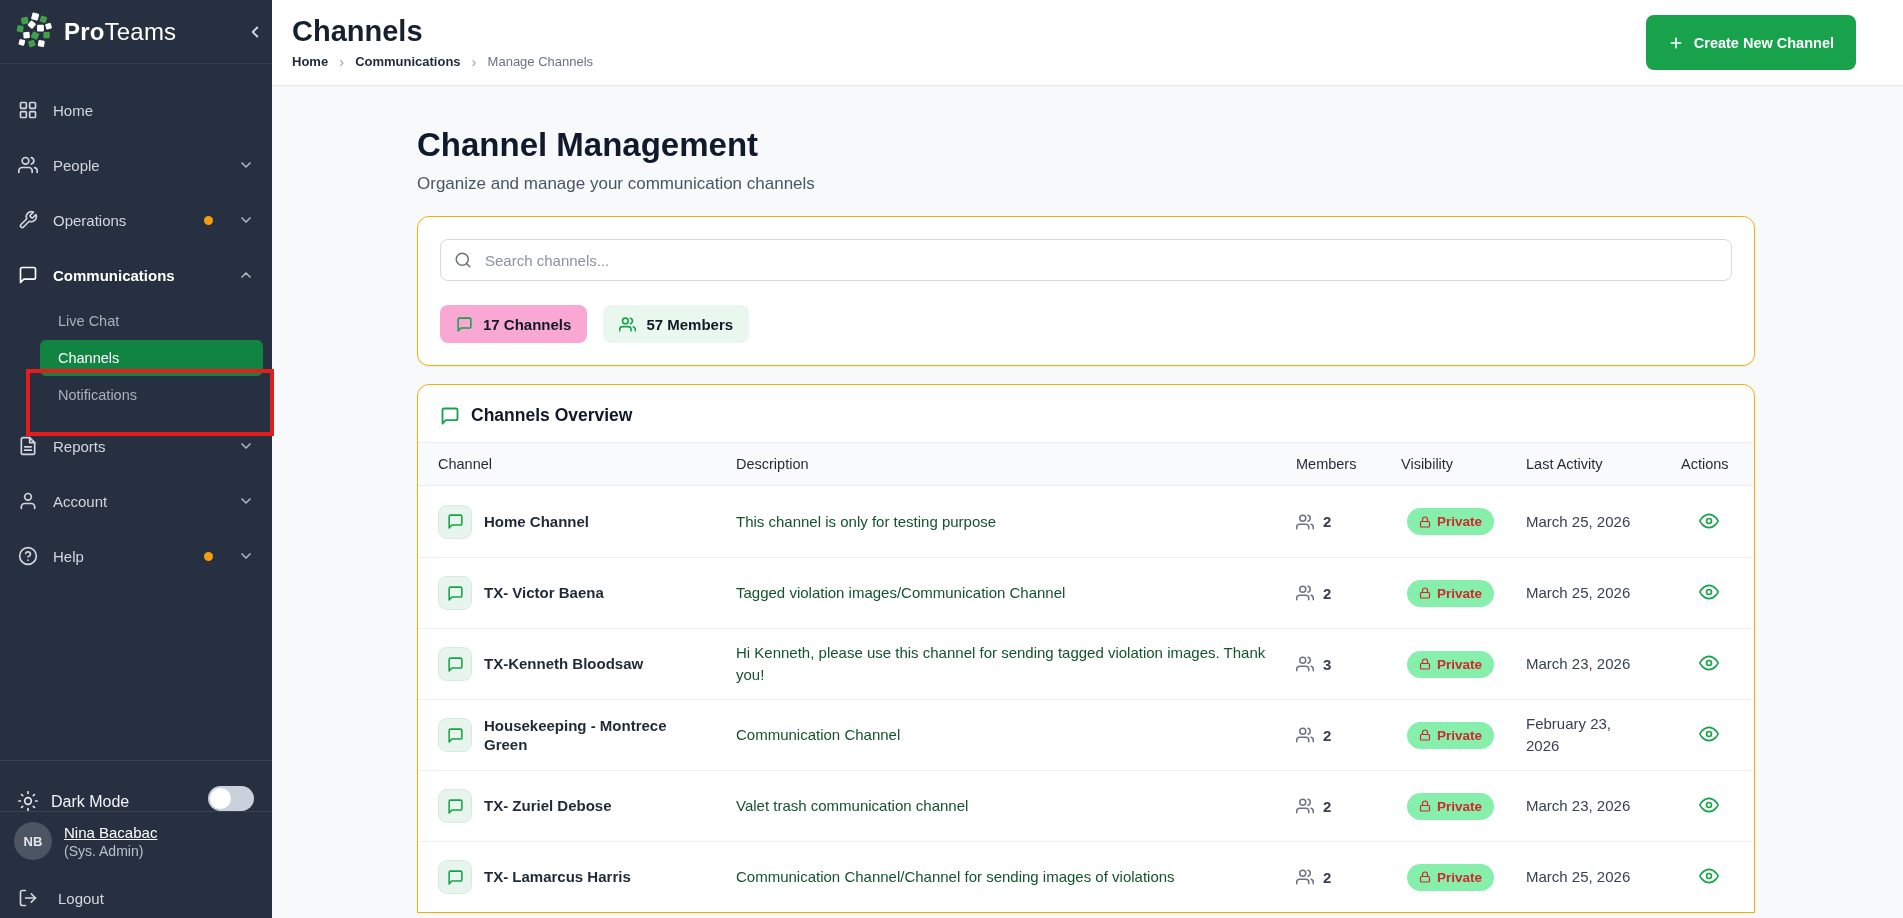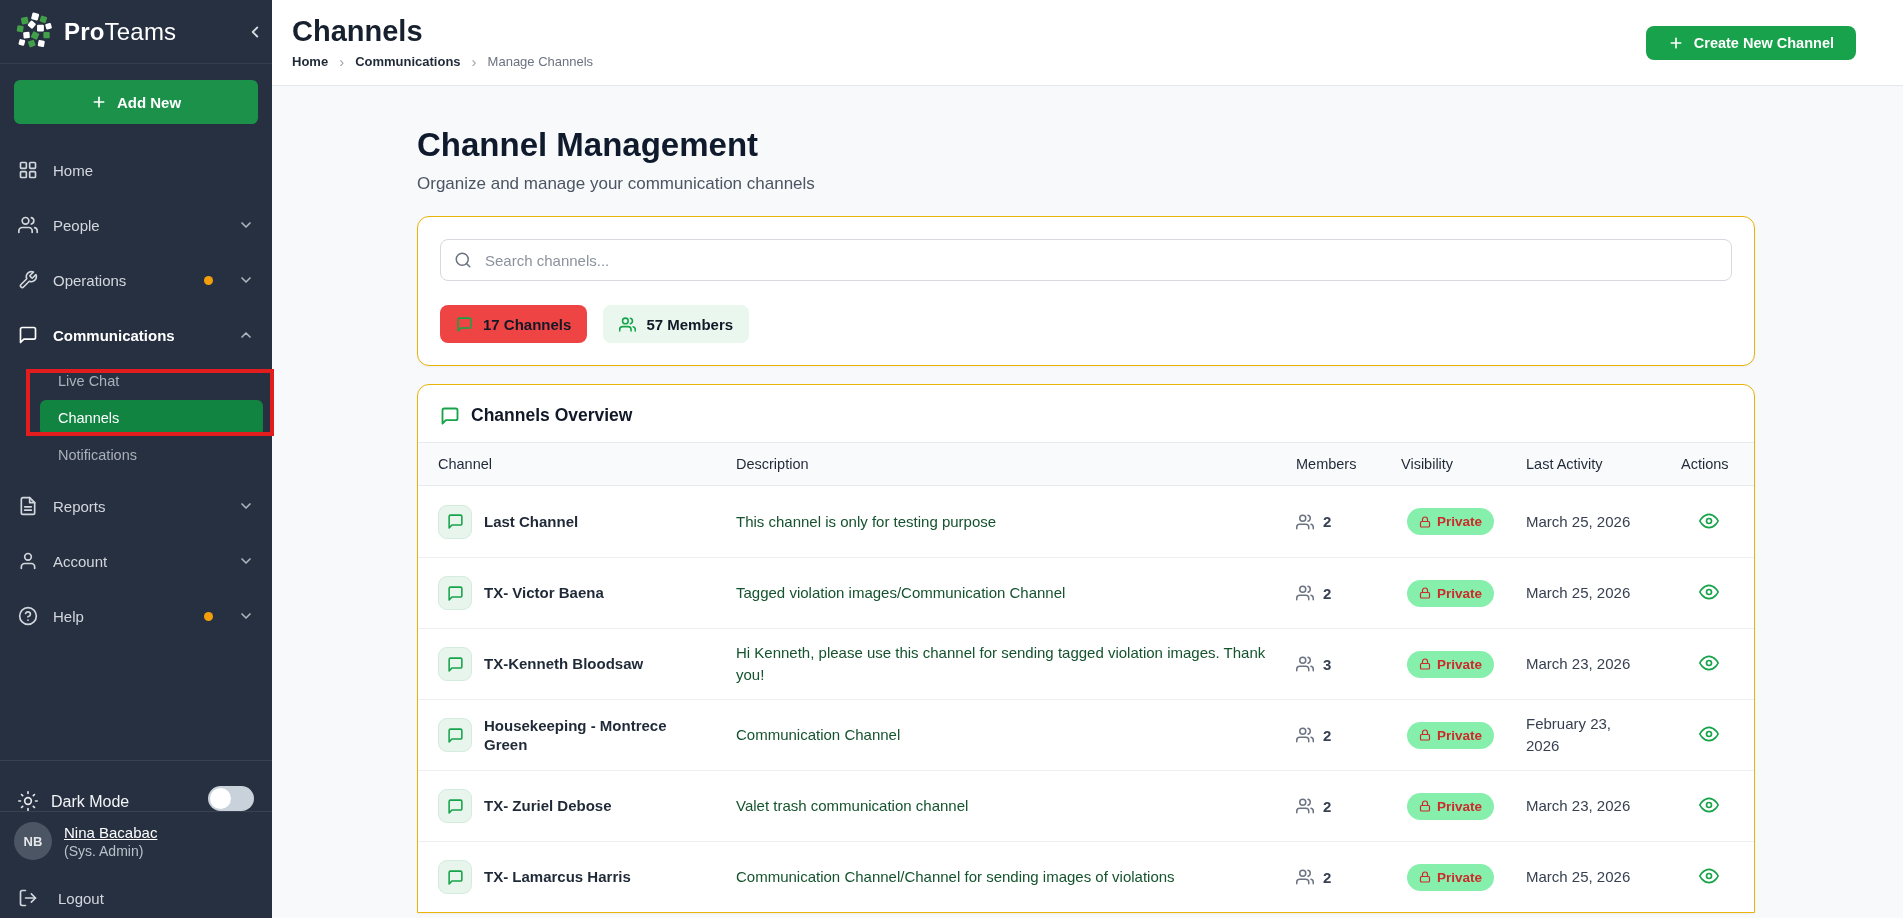--- a/index.html
+++ b/index.html
@@ -70,21 +70,21 @@
     height:86px; background:#fff; border-bottom:1px solid #e5e7eb;
     display:flex; align-items:center; padding:0 47px 0 20px;
   }
   .topbar-titles { flex:1; }
   .page-h1 { font-size:29px; font-weight:bold; color:#16202e; margin-bottom:5px; }
   .breadcrumb { display:flex; align-items:center; gap:11px; font-size:13px; }
   .bc-link { color:#1f2937; font-weight:bold; cursor:pointer; }
   .bc-sep { color:#9ca3af; font-size:15px; }
   .bc-current { color:#6b7280; }
   .create-btn {
-    height:34px; padding:0 22px; background:#18a24b; border:none; border-radius:8px;
+    height:55px; padding:0 22px; background:#18a24b; border:none; border-radius:8px;
     color:#fff; font-size:14.5px; font-weight:bold; display:flex; align-items:center; gap:10px;
     cursor:pointer; font-family:inherit;
   }
 
   .content { padding:26px 148px 0 145px; }
   .page-h2 { font-size:33px; font-weight:bold; color:#0f1b2d; margin:14px 0 10px 0; }
   .page-sub { font-size:17px; color:#4b5563; margin-bottom:22px; }
 
   .card { background:#fff; border:1px solid #eab308; border-radius:12px;
     box-shadow:0 1px 2px rgba(16,24,40,.05); }
@@ -92,21 +92,21 @@
   .search-wrap { position:relative; }
   .search-wrap svg { position:absolute; left:14px; top:12px; }
   .search-input {
     width:100%; height:42px; border:1px solid #d6dade; border-radius:8px;
     padding:0 14px 0 44px; font-size:15px; color:#1f2937; font-family:inherit; outline:none;
   }
   .search-input::placeholder { color:#8b929c; }
   .stats-row { display:flex; gap:16px; margin-top:24px; }
   .stat-chip { height:38px; border-radius:8px; display:inline-flex; align-items:center;
     gap:10px; padding:0 16px; font-size:15px; font-weight:bold; color:#111827; }
-  .chip-channels { background:#ef4444; }
+  .chip-channels { background:#f9a8d4; }
   .chip-members { background:#e9f7ee; }
 
   .overview-card { margin-top:18px; border-bottom-left-radius:0; border-bottom-right-radius:0; }
   .overview-head { display:flex; align-items:center; gap:11px; padding:20px 22px 16px 22px; }
   .overview-title { font-size:17.5px; font-weight:bold; color:#111827; }
 
   .thead, .trow {
     display:grid; grid-template-columns:298px 560px 105px 125px 155px 1fr;
     align-items:center; padding-left:20px;
   }
@@ -152,27 +152,20 @@
       </svg>
     </span>
     <span class="logo-text"><b>Pro</b><span>Teams</span></span>
     <span class="collapse-btn">
       <svg width="18" height="18" viewBox="0 0 24 24" fill="none" stroke="currentColor" stroke-width="2.5" stroke-linecap="round" stroke-linejoin="round">
           <polyline points="15 18 9 12 15 6"></polyline>
         </svg>
     </span>
   </div>
 
-  <button class="add-new">
-    <svg width="16" height="16" viewBox="0 0 24 24" fill="none" stroke="#fff" stroke-width="2.5" stroke-linecap="round">
-        <line x1="12" y1="5" x2="12" y2="19"></line>
-        <line x1="5" y1="12" x2="19" y2="12"></line>
-      </svg>
-    <span>Add New</span>
-  </button>
 
   <nav class="nav">
     <div class="nav-item">
       <svg width="20" height="20" viewBox="0 0 24 24" fill="none" stroke="currentColor" stroke-width="2" stroke-linecap="round" stroke-linejoin="round">
           <rect x="3" y="3" width="7" height="7" rx="1"></rect>
           <rect x="14" y="3" width="7" height="7" rx="1"></rect>
           <rect x="14" y="14" width="7" height="7" rx="1"></rect>
           <rect x="3" y="14" width="7" height="7" rx="1"></rect>
         </svg>
       <span class="nlabel">Home</span>
@@ -369,21 +362,21 @@
       </div>
 
       <div>
   <div class="trow">
     <span class="cell-name">
       <span class="chan-icon-box">
         <svg width="17" height="17" viewBox="0 0 24 24" fill="none" stroke="#16a34a" stroke-width="2.2" stroke-linecap="round" stroke-linejoin="round">
                   <path d="M21 15a2 2 0 0 1-2 2H7l-4 4V5a2 2 0 0 1 2-2h14a2 2 0 0 1 2 2z"></path>
                 </svg>
       </span>
-      <span class="chan-name">Last Channel</span>
+      <span class="chan-name">Home Channel</span>
     </span>
     <span class="cell-desc">This channel is only for testing purpose</span>
     <span class="cell-members">
       <svg width="18" height="18" viewBox="0 0 24 24" fill="none" stroke="#6b7280" stroke-width="2" stroke-linecap="round" stroke-linejoin="round">
                 <path d="M17 21v-2a4 4 0 0 0-4-4H5a4 4 0 0 0-4 4v2"></path>
                 <circle cx="9" cy="7" r="4"></circle>
                 <path d="M23 21v-2a4 4 0 0 0-3-3.87"></path>
                 <path d="M16 3.13a4 4 0 0 1 0 7.75"></path>
               </svg>
       <span>2</span>

